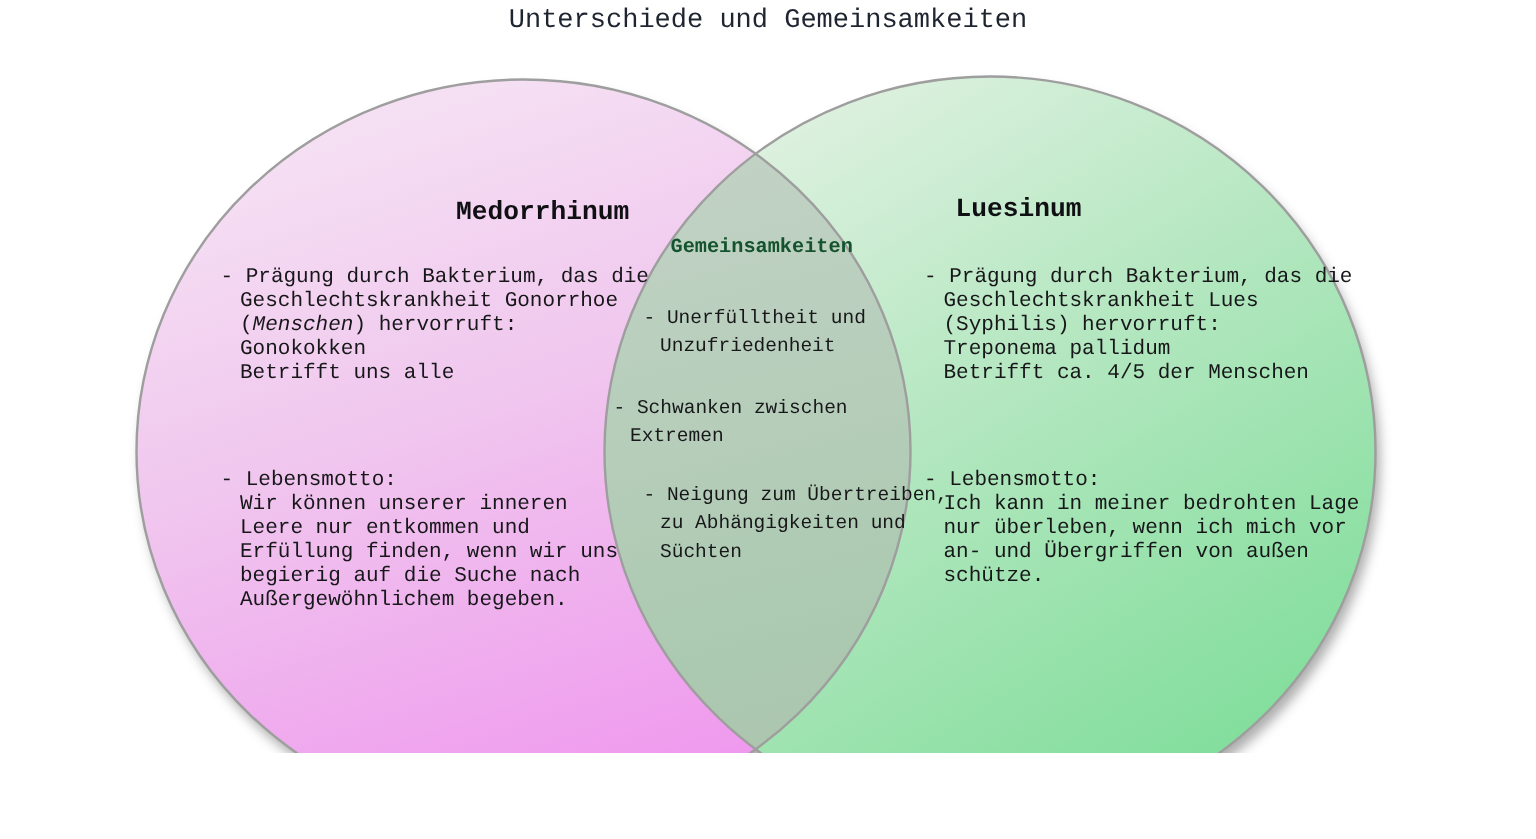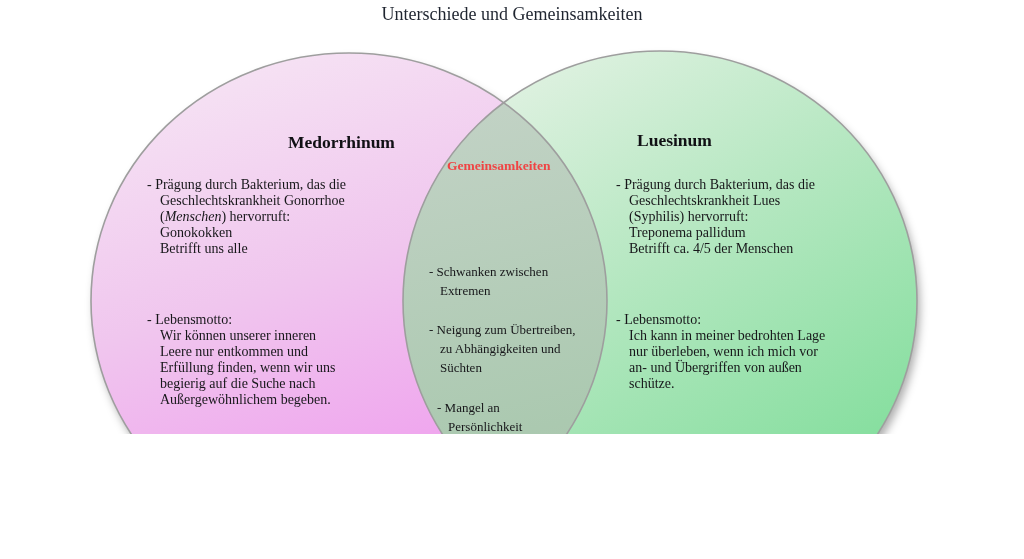--- a/index.html
+++ b/index.html
@@ -1,41 +1,41 @@
 <!DOCTYPE html>
 <html><head>
 <meta charset="utf-8">
 <style>
   html,body{margin:0;padding:0;background:#ffffff;}
   .stage{
-    position:relative;width:1024px;height:434px;overflow:hidden;background:#ffffff;
-    font-family:Liberation Serif, serif;color:#17171a;
+    position:relative;width:1024px;height:502px;overflow:hidden;background:#ffffff;
+    font-family:Liberation Mono, monospace;color:#17171a;
   }
   .stage svg{position:absolute;left:0;top:0;}
   .abs{position:absolute;white-space:nowrap;}
   .title{
     left:0;top:4px;width:1024px;text-align:center;
     font-size:18px;color:#1f2530;
   }
   .circle-heading{font-size:17.5px;font-weight:bold;color:#101014;}
-  .mid-heading{font-size:13.5px;font-weight:bold;color:#ef4444;}
+  .mid-heading{font-size:13.5px;font-weight:bold;color:#14532d;}
   .bullet{
     font-size:14px;line-height:16px;
     padding-left:13px;text-indent:-13px;
   }
   .bullet-mid{
     font-size:13px;line-height:19px;
     padding-left:11px;text-indent:-11px;
   }
-  #med-heading{left:288px;top:132px;}
+  #med-heading{left:304px;top:132px;}
   #med-b1{left:147px;top:177px;}
   #med-b2{left:147px;top:312px;}
   #gem-heading{left:447px;top:158px;}
   #gem-b1{left:429px;top:202px;}
-  #gem-b2{left:429px;top:262px;}
+  #gem-b2{left:409px;top:262px;}
   #gem-b3{left:429px;top:320px;}
   #gem-b4{left:437px;top:398px;}
   #lue-heading{left:610px;top:130px;margin-left:27px;}
   #lue-b1{left:616px;top:177px;}
   #lue-b2{left:616px;top:312px;}
 </style>
 </head>
 <body>
 
 <div class="stage">
@@ -74,21 +74,21 @@
     <ellipse cx="660" cy="301" rx="257" ry="250" fill="none" stroke="#9e9e9e" stroke-width="1.6"></ellipse>
   </svg>
 
   <div class="abs title">Unterschiede und Gemeinsamkeiten</div>
 
   <div id="med-heading" class="abs circle-heading">Medorrhinum</div>
   <div id="med-b1" class="abs bullet">- Prägung durch Bakterium, das die<br>Geschlechtskrankheit Gonorrhoe<br>(<em>Menschen</em>) hervorruft:<br>Gonokokken<br>Betrifft uns alle</div>
   <div id="med-b2" class="abs bullet">- Lebensmotto:<br>Wir können unserer inneren<br>Leere nur entkommen und<br>Erfüllung finden, wenn wir uns<br>begierig auf die Suche nach<br>Außergewöhnlichem begeben.</div>
 
   <div id="gem-heading" class="abs mid-heading">Gemeinsamkeiten</div>
+  <div id="gem-b1" class="abs bullet-mid">- Unerfülltheit und<br>Unzufriedenheit</div>
   <div id="gem-b2" class="abs bullet-mid">- Schwanken zwischen<br>Extremen</div>
   <div id="gem-b3" class="abs bullet-mid">- Neigung zum Übertreiben,<br>zu Abhängigkeiten und<br>Süchten</div>
-  <div id="gem-b4" class="abs bullet-mid">- Mangel an<br>Persönlichkeit</div>
 
   <div id="lue-heading" class="abs circle-heading">Luesinum</div>
   <div id="lue-b1" class="abs bullet">- Prägung durch Bakterium, das die<br>Geschlechtskrankheit Lues<br>(Syphilis) hervorruft:<br>Treponema pallidum<br>Betrifft ca. 4/5 der Menschen</div>
   <div id="lue-b2" class="abs bullet">- Lebensmotto:<br>Ich kann in meiner bedrohten Lage<br>nur überleben, wenn ich mich vor<br>an- und Übergriffen von außen<br>schütze.</div>
 
 </div>
 
 </body></html>

